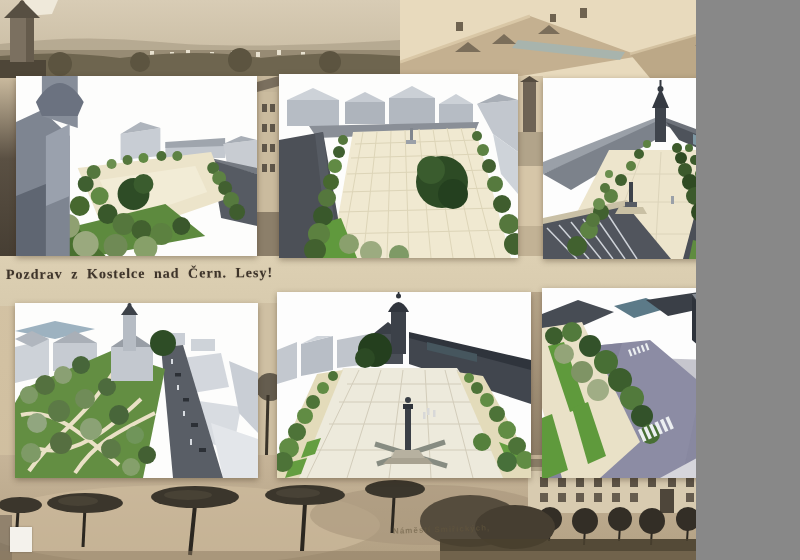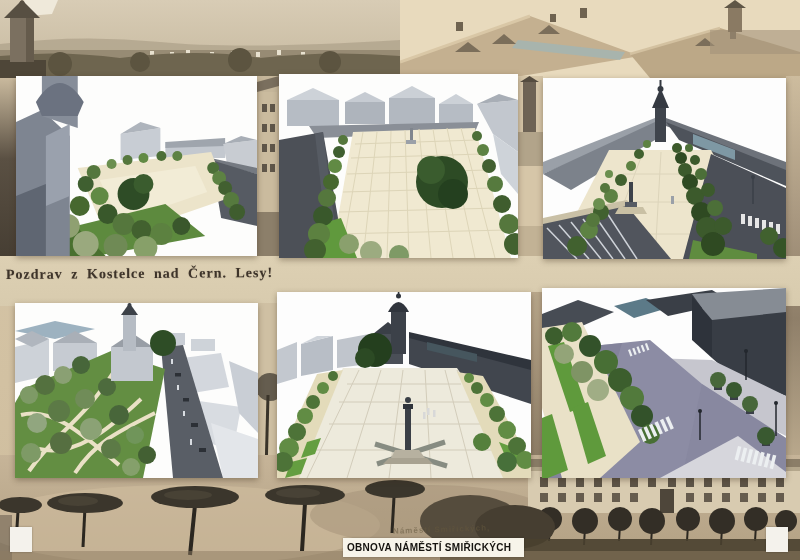--- a/index.html
+++ b/index.html
@@ -1,16 +1,16 @@
 <!DOCTYPE html>
 <html><head>
 <meta charset="utf-8">
 <style>
   html,body{margin:0;padding:0;background:#888;}
-  #stage{position:relative;width:800px;height:560px;overflow:hidden;
+  #stage{position:relative;width:696px;height:560px;overflow:hidden;
          font-family:"Liberation Sans",sans-serif;
          background:linear-gradient(160deg,#d6c6a9 0%,#d2c1a2 45%,#c8b696 100%);}
   .abs{position:absolute;}
   .panel{position:absolute;background:#fdfdfc;box-shadow:0 2px 6px rgba(60,45,25,.4);}
   .panel svg{display:block;width:100%;height:100%;}
   #caption-pozdrav{left:6px;top:266px;font-family:"Liberation Serif",serif;
       font-weight:700;font-size:14px;letter-spacing:1px;word-spacing:4px;
       color:#3e342a;transform:rotate(-.4deg);text-shadow:0 0 1px rgba(62,52,42,.35);}
   #faint-caption{left:393px;top:525px;font-size:8px;color:rgba(100,88,62,.55);
       transform:rotate(-2deg);letter-spacing:1px;font-weight:700;}
@@ -626,17 +626,14 @@
           <circle cx="158" cy="123" r="2"></circle>
       </g>
     </svg>
   </div>
 
   <div class="abs white-patch" style="left:10px;top:527px"></div>
   <div class="abs white-patch" style="left:766px;top:527px"></div>
 
   <div class="abs" id="faint-caption">Náměstí Smiřických,</div>
 
-  <div class="abs" id="title-label">
-    <span>OBNOVA NÁMĚSTÍ SMIŘICKÝCH</span>
-  </div>
 
 </div>
 
 </body></html>

